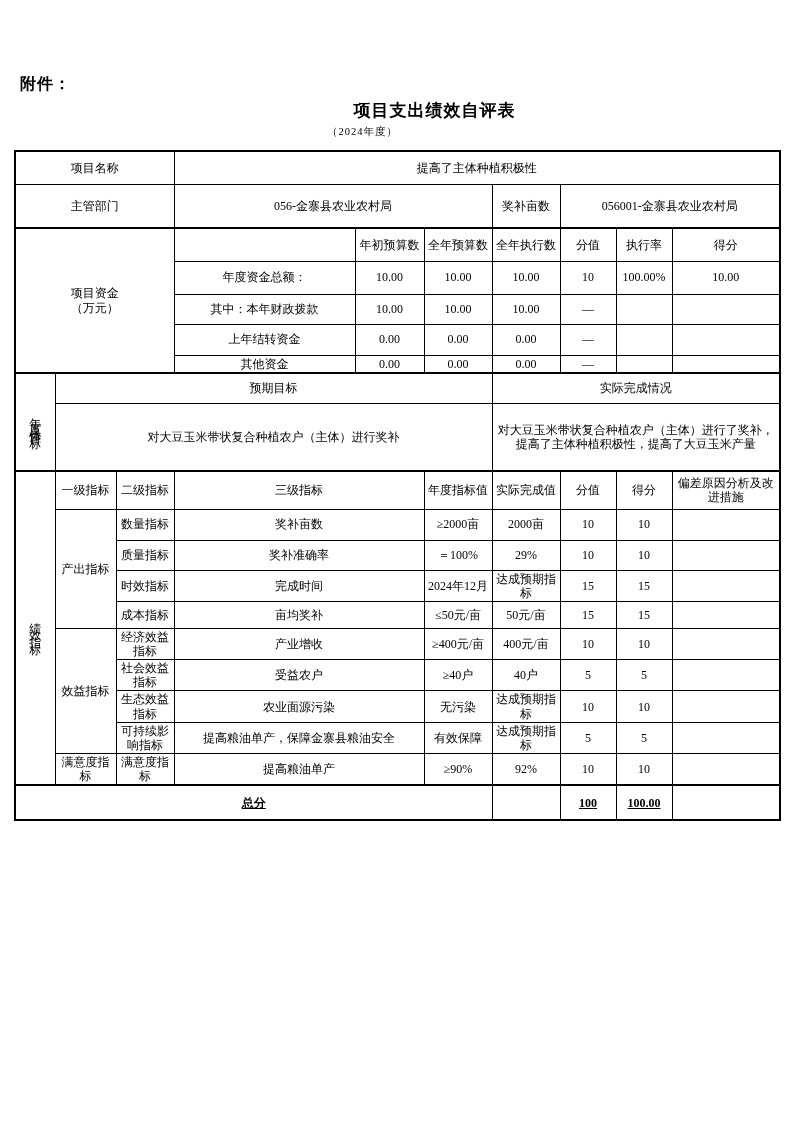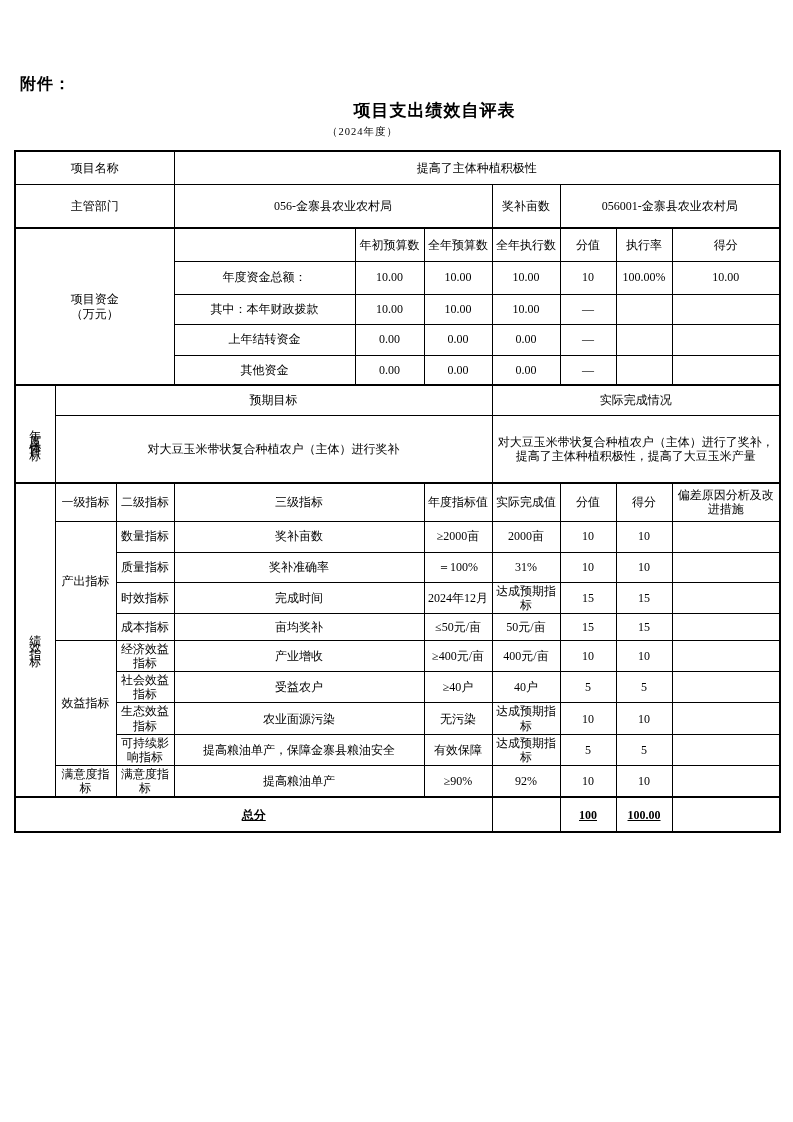--- a/index.html
+++ b/index.html
@@ -115,21 +115,21 @@
   <tr style="height:31px">
     <td>上年结转资金</td>
     <td>0.00</td>
     <td>0.00</td>
     <td>0.00</td>
     <td>—</td>
     <td></td>
     <td></td>
   </tr>
 
-  <tr style="height:30px">
+  <tr style="height:18px">
     <td>其他资金</td>
     <td>0.00</td>
     <td>0.00</td>
     <td>0.00</td>
     <td>—</td>
     <td></td>
     <td></td>
   </tr>
 
   <tr class="sep" style="height:30px">
@@ -167,21 +167,21 @@
     <td>2000亩</td>
     <td>10</td>
     <td>10</td>
     <td></td>
   </tr>
 
   <tr style="height:30px">
     <td>质量指标</td>
     <td colspan="2" class="left">奖补准确率</td>
     <td>＝100%</td>
-    <td>31%</td>
+    <td>29%</td>
     <td>10</td>
     <td>10</td>
     <td></td>
   </tr>
 
   <tr style="height:30px">
     <td>时效指标</td>
     <td colspan="2" class="left">完成时间</td>
     <td>2024年12月</td>
     <td>达成预期指标</td>

